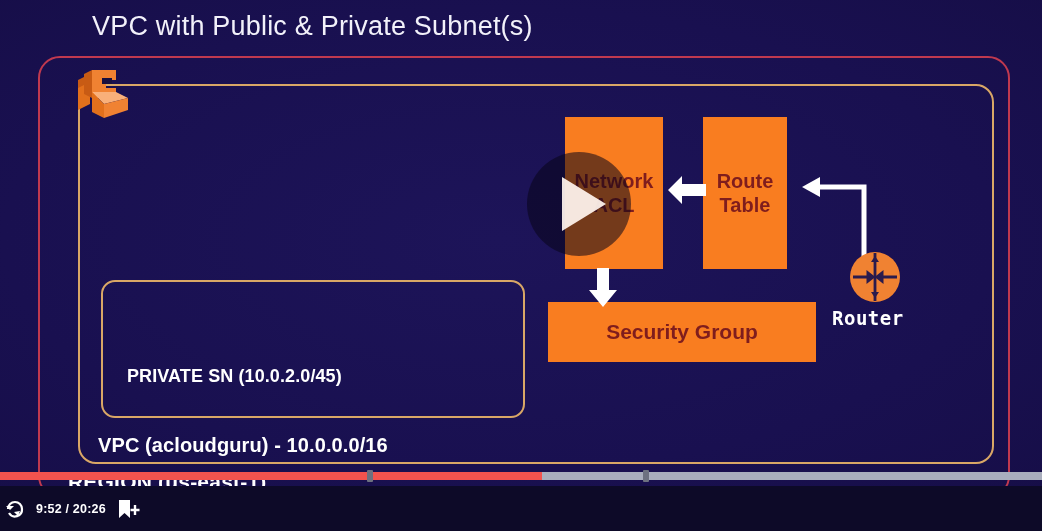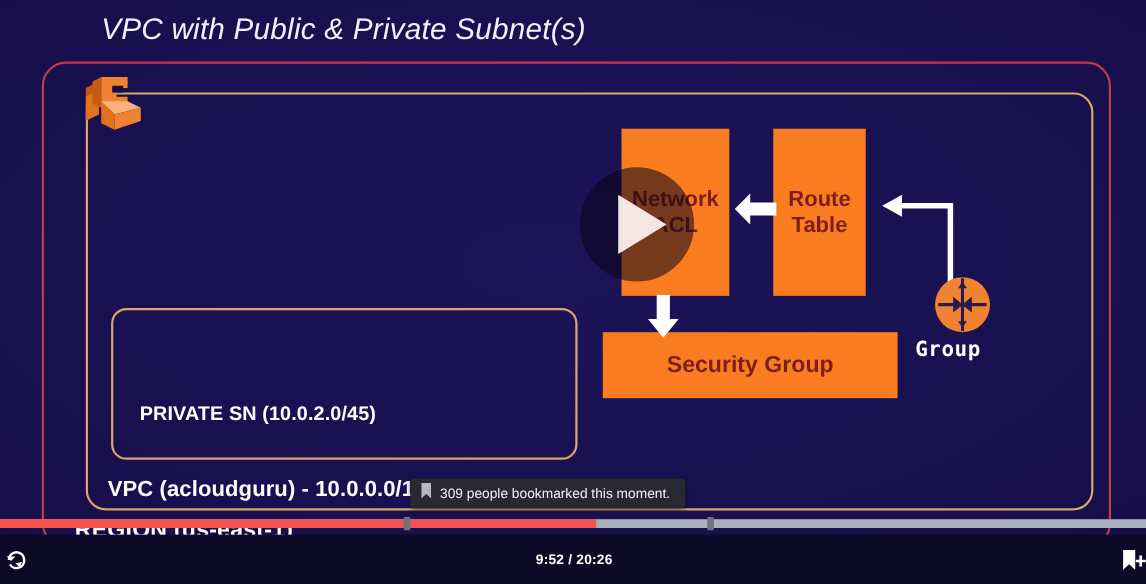--- a/index.html
+++ b/index.html
@@ -26,21 +26,20 @@
 
   
   .slide-title {
     position: absolute;
     left: 92px; top: 11px;
     font-size: 27px;
     font-weight: 400;
     color: #f2f1fa;
     letter-spacing: .2px;
     white-space: nowrap;
-    font-style: italic;
   }
 
   
   .region-frame {
     position: absolute;
     left: 38px; top: 56px;
     width: 972px; height: 442px;
     border: 2.5px solid #c0394f;
     border-radius: 22px;
     background: transparent;
@@ -190,21 +189,20 @@
   }
 
   .controls {
     position: absolute;
     left: 0; top: 486px;
     width: 1042px; height: 45px;
     background: #0d0a28;
     display: flex; align-items: center;
     padding-left: 4px;
     gap: 10px;
-    justify-content: space-between;
   }
   .ctrl-icon { width: 22px; height: 22px; flex: 0 0 auto; }
   .time-label {
     font-size: 12.5px;
     font-weight: bold;
     color: #ffffff;
     white-space: nowrap;
     letter-spacing: .2px;
   }
   .addmark-icon { width: 24px; height: 22px; flex: 0 0 auto; }
@@ -265,34 +263,26 @@
   <div class="router-icon">
     <svg viewBox="0 0 52 52" width="52" height="52">
       <circle cx="26" cy="26" r="25" fill="#f08232"></circle>
       <rect x="24.6" y="2" width="2.8" height="48" fill="#2a1b4d"></rect>
       <path d="M4,26 L19,26 M19,22 L19,30 L24,26 Z" stroke="#2a1b4d" stroke-width="3" fill="#2a1b4d"></path>
       <path d="M48,26 L33,26 M33,22 L33,30 L28,26 Z" stroke="#2a1b4d" stroke-width="3" fill="#2a1b4d"></path>
       <path d="M26,5 L22,11 L30,11 Z" fill="#2a1b4d"></path>
       <path d="M26,47 L22,41 L30,41 Z" fill="#2a1b4d"></path>
     </svg>
   </div>
-  <div class="router-label">Group</div>
+  <div class="router-label">Router</div>
 
   <div class="play-overlay">
     <div class="play-triangle"></div>
   </div>
 
-  <div class="bookmark-tip">
-    <span>
-      <svg viewBox="0 0 12 16" width="11" height="14">
-        <path d="M1,0 L11,0 L11,16 L6,11.5 L1,16 Z" fill="#b7b7bd"></path>
-      </svg>
-    </span>
-    <span class="bookmark-tip-text">309 people bookmarked this moment.</span>
-  </div>
 
   <div class="progress-wrap">
     <div class="progress-fill" id="progress-fill" style="width: 52%;"></div>
     <div class="chapter-mark" id="mark-0" style="left: calc(35.5% - 3px);"></div>
     <div class="chapter-mark" id="mark-1" style="left: calc(62% - 3px);"></div>
   </div>
 
   <div class="controls">
     <span class="ctrl-icon">
       <svg viewBox="0 0 22 22" width="22" height="22">

